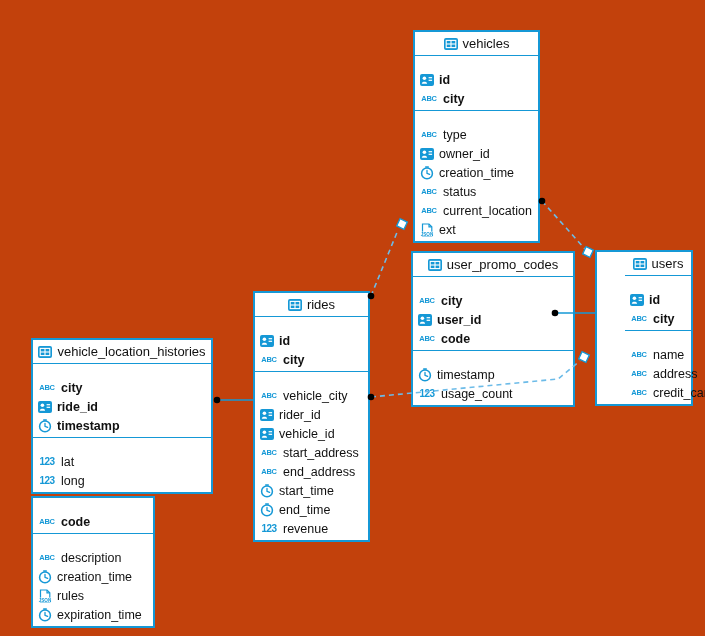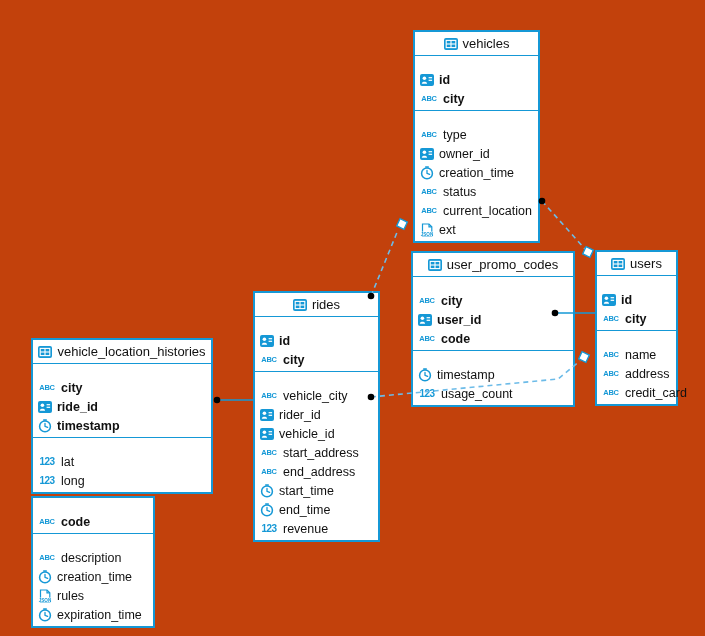--- a/index.html
+++ b/index.html
@@ -11,22 +11,22 @@
   .sec{padding:2px 0;border-bottom:1px solid #1598d6;margin-top:12px;}
   .sec:last-child{border-bottom:none;}
   .row{display:flex;align-items:center;gap:5px;height:19px;padding:0 5px;font-size:12.5px;white-space:nowrap;}
   .row.pk .lbl{font-weight:bold;}
   .icn{flex:0 0 auto;display:block;}
   .ticn{flex:0 0 18px;text-align:center;}
   .abc{font-size:7.5px;font-weight:bold;color:#1598d6;letter-spacing:-0.2px;}
   .num{font-size:10px;font-weight:bold;color:#1598d6;letter-spacing:-0.5px;}
   #t-vehicles{left:413px;top:30px;width:127px;}
   #t-upc{left:411px;top:251px;width:164px;}
-  #t-users{left:595px;top:250px;width:83px;}
-  #t-rides{left:253px;top:291px;width:127px;}
+  #t-users{left:595px;top:250px;width:98px;padding-left:28px;}
+  #t-rides{left:253px;top:291px;width:117px;}
   #t-vlh{left:31px;top:338px;width:182px;}
   #t-promo{left:31px;top:496px;width:124px;}
   #wires{position:absolute;left:0;top:0;z-index:2;pointer-events:none;}
   #wires g{pointer-events:stroke;}
   .solidline{stroke:#1598d6;stroke-width:1.5;fill:none;}
   .dashline{stroke:#6cbbe8;stroke-width:1.6;stroke-dasharray:5 4;fill:none;}
   .dot{fill:#000;}
   .diamond{fill:#fff;stroke:#1598d6;stroke-width:1.4;}
 </style>
 </head>

